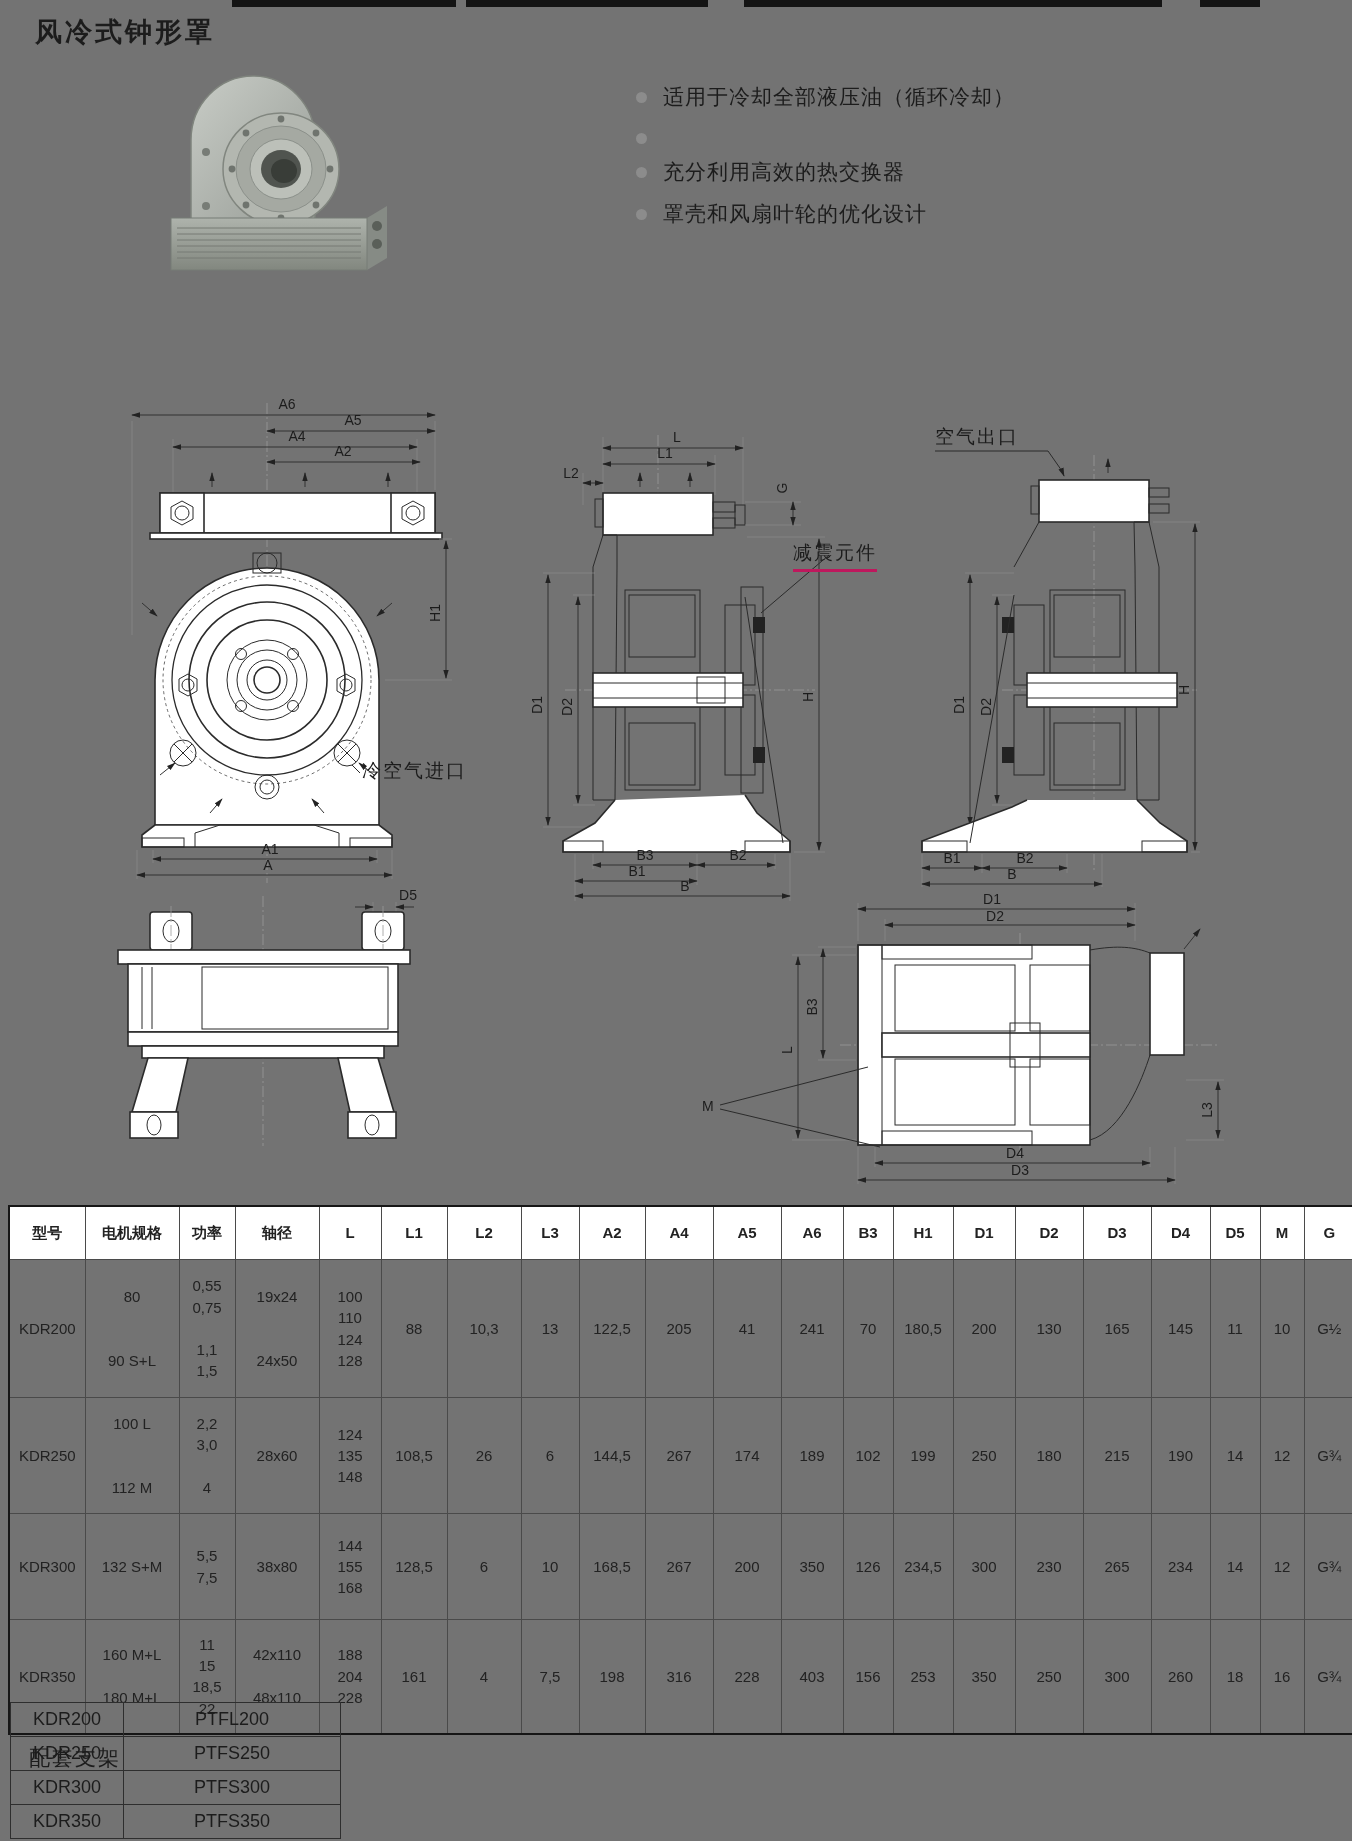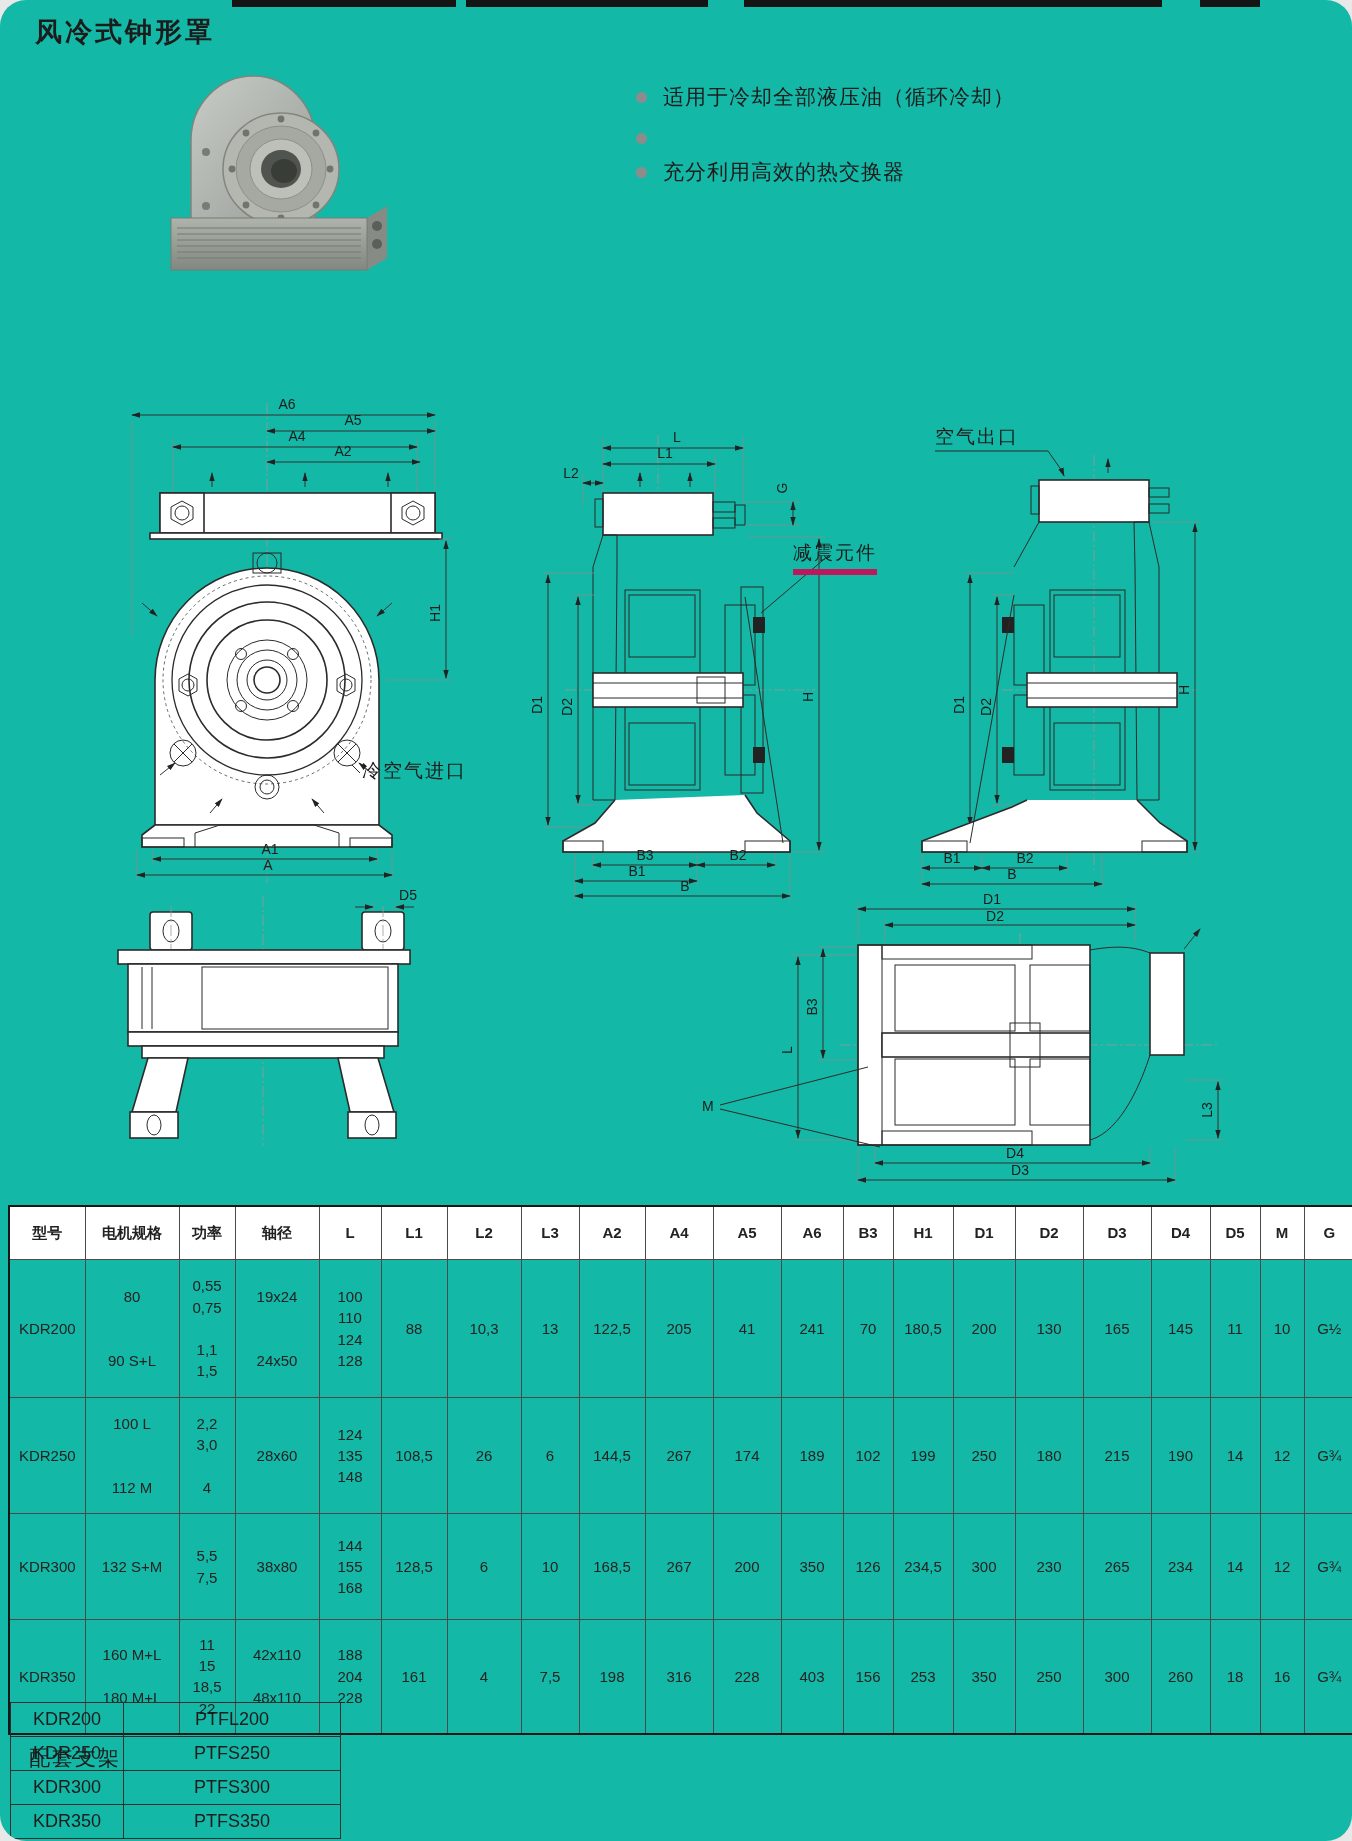--- a/index.html
+++ b/index.html
@@ -1,35 +1,35 @@
 <!DOCTYPE html>
 <html><head>
 <meta charset="utf-8">
 <style>
   html,body{margin:0;padding:0;background:#e8e8e8;}
-  #page{position:relative;width:1352px;height:1841px;background:#14b8a6;overflow:hidden;
-        font-family:"Liberation Sans","DejaVu Sans",sans-serif;color:#1c1c1c;border-radius:26px;}
+  #page{position:relative;width:1352px;height:1841px;background:#737373;overflow:hidden;
+        font-family:"Liberation Sans","DejaVu Sans",sans-serif;color:#1c1c1c;}
   .topbar{position:absolute;top:0;height:7px;background:#141414;}
   #page-title{position:absolute;left:35px;top:14px;font-size:27px;font-weight:bold;letter-spacing:3px;}
   
   #features{position:absolute;left:636px;top:84px;width:640px;}
   .feat{display:flex;align-items:flex-start;margin-bottom:15px;}
   .feat .dot{width:11px;height:11px;border-radius:50%;background:#8c8c8c;margin:8px 16px 0 0;flex:0 0 11px;}
   .feat .txt{font-size:21px;letter-spacing:1px;line-height:1.25;}
   
   svg{position:absolute;overflow:visible;}
   svg text{font-size:14px;fill:#1c1c1c;font-family:"Liberation Sans","DejaVu Sans",sans-serif;}
   svg text.cn{font-size:19px;letter-spacing:2px;}
   .dim{stroke:#333;stroke-width:1;fill:none;}
   .ext{stroke:#8a8a8a;stroke-width:0.7;fill:none;}
   .out{stroke:#2b2b2b;stroke-width:1.6;fill:#ffffff;}
   .thn{stroke:#2b2b2b;stroke-width:1;fill:none;}
   .cl{stroke:#9a9a9a;stroke-width:0.8;fill:none;stroke-dasharray:11 3 2 3;}
   #damper-label{position:absolute;left:793px;top:540px;font-size:19px;letter-spacing:2px;
-                border-bottom:6px solid #be185d;padding-bottom:3px;}
+                border-bottom:3px solid #be185d;padding-bottom:3px;}
   
   #dim-table{position:absolute;left:8px;top:1205px;width:1336px;border-collapse:collapse;
              table-layout:fixed;font-size:15px;color:#222;}
   #dim-table th,#dim-table td{border:1px solid #4a4a4a;text-align:center;vertical-align:middle;
              white-space:pre-line;line-height:1.42;padding:4px 1px;overflow:hidden;}
   #dim-table{border:2px solid #161616;}
   #dim-table th{font-weight:bold;height:44px;background:#fff;}
   #dim-table tbody tr:nth-child(1){height:138px;}
   #dim-table tbody tr:nth-child(2){height:116px;}
   #dim-table tbody tr:nth-child(3){height:106px;}
@@ -97,20 +97,24 @@
         <span class="dot"></span>
         <span class="txt">适用于冷却全部液压油（循环冷却）</span>
       </div>
     <div class="feat">
         <span class="dot"></span>
       </div>
     <div class="feat">
         <span class="dot"></span>
         <span class="txt">充分利用高效的热交换器</span>
       </div>
+    <div class="feat">
+        <span class="dot"></span>
+        <span class="txt">罩壳和风扇叶轮的优化设计</span>
+      </div>
   </div>
 
   <svg style="left:90px;top:335px;" width="370" height="555" viewBox="0 0 370 555">
     <defs>
       <marker id="fA" viewBox="0 0 10 6" refX="9" refY="3" markerWidth="9" markerHeight="6" orient="auto-start-reverse">
         <path d="M0,0 L10,3 L0,6 Z" fill="#222"></path>
       </marker>
     </defs>
     <line class="cl" x1="177" y1="68" x2="177" y2="548"></line>
 

